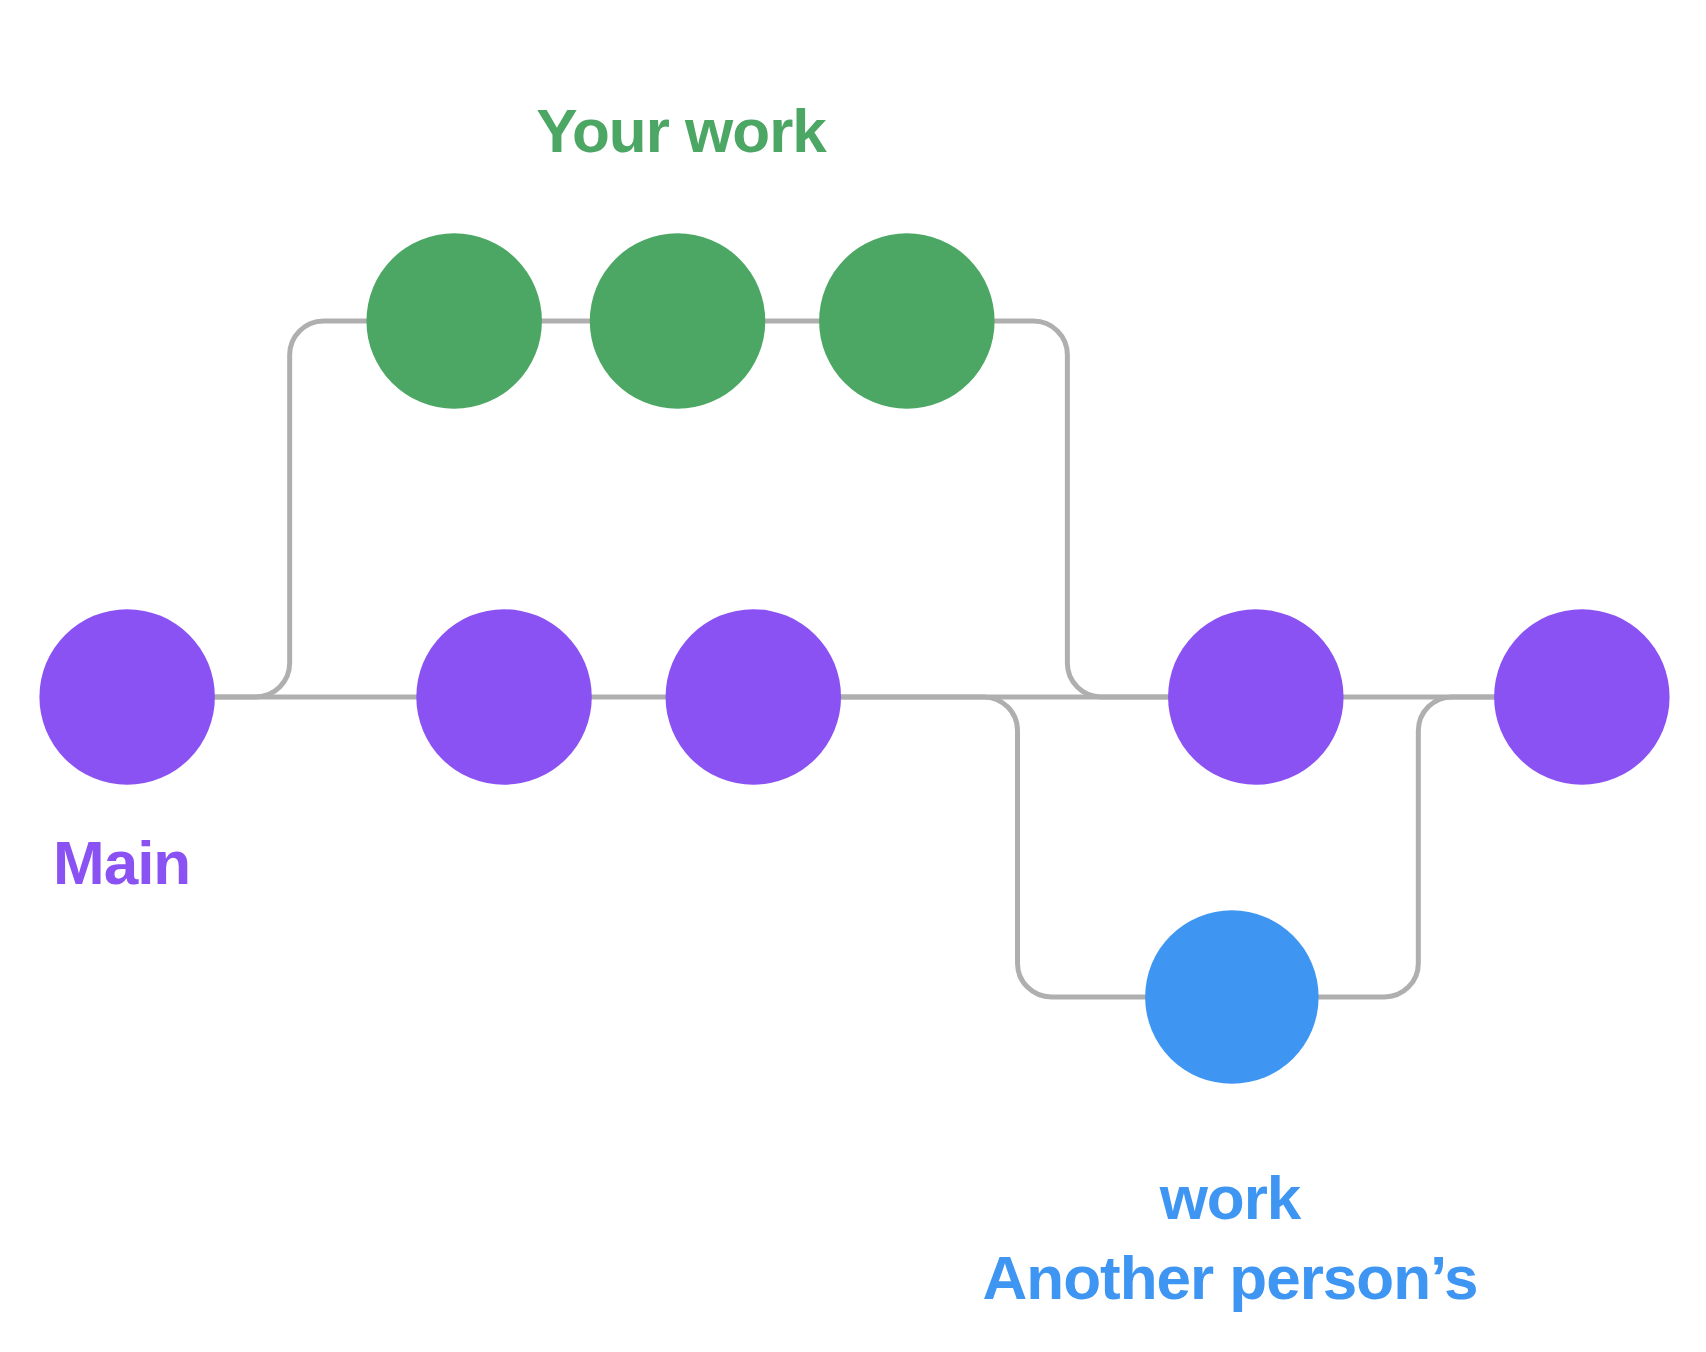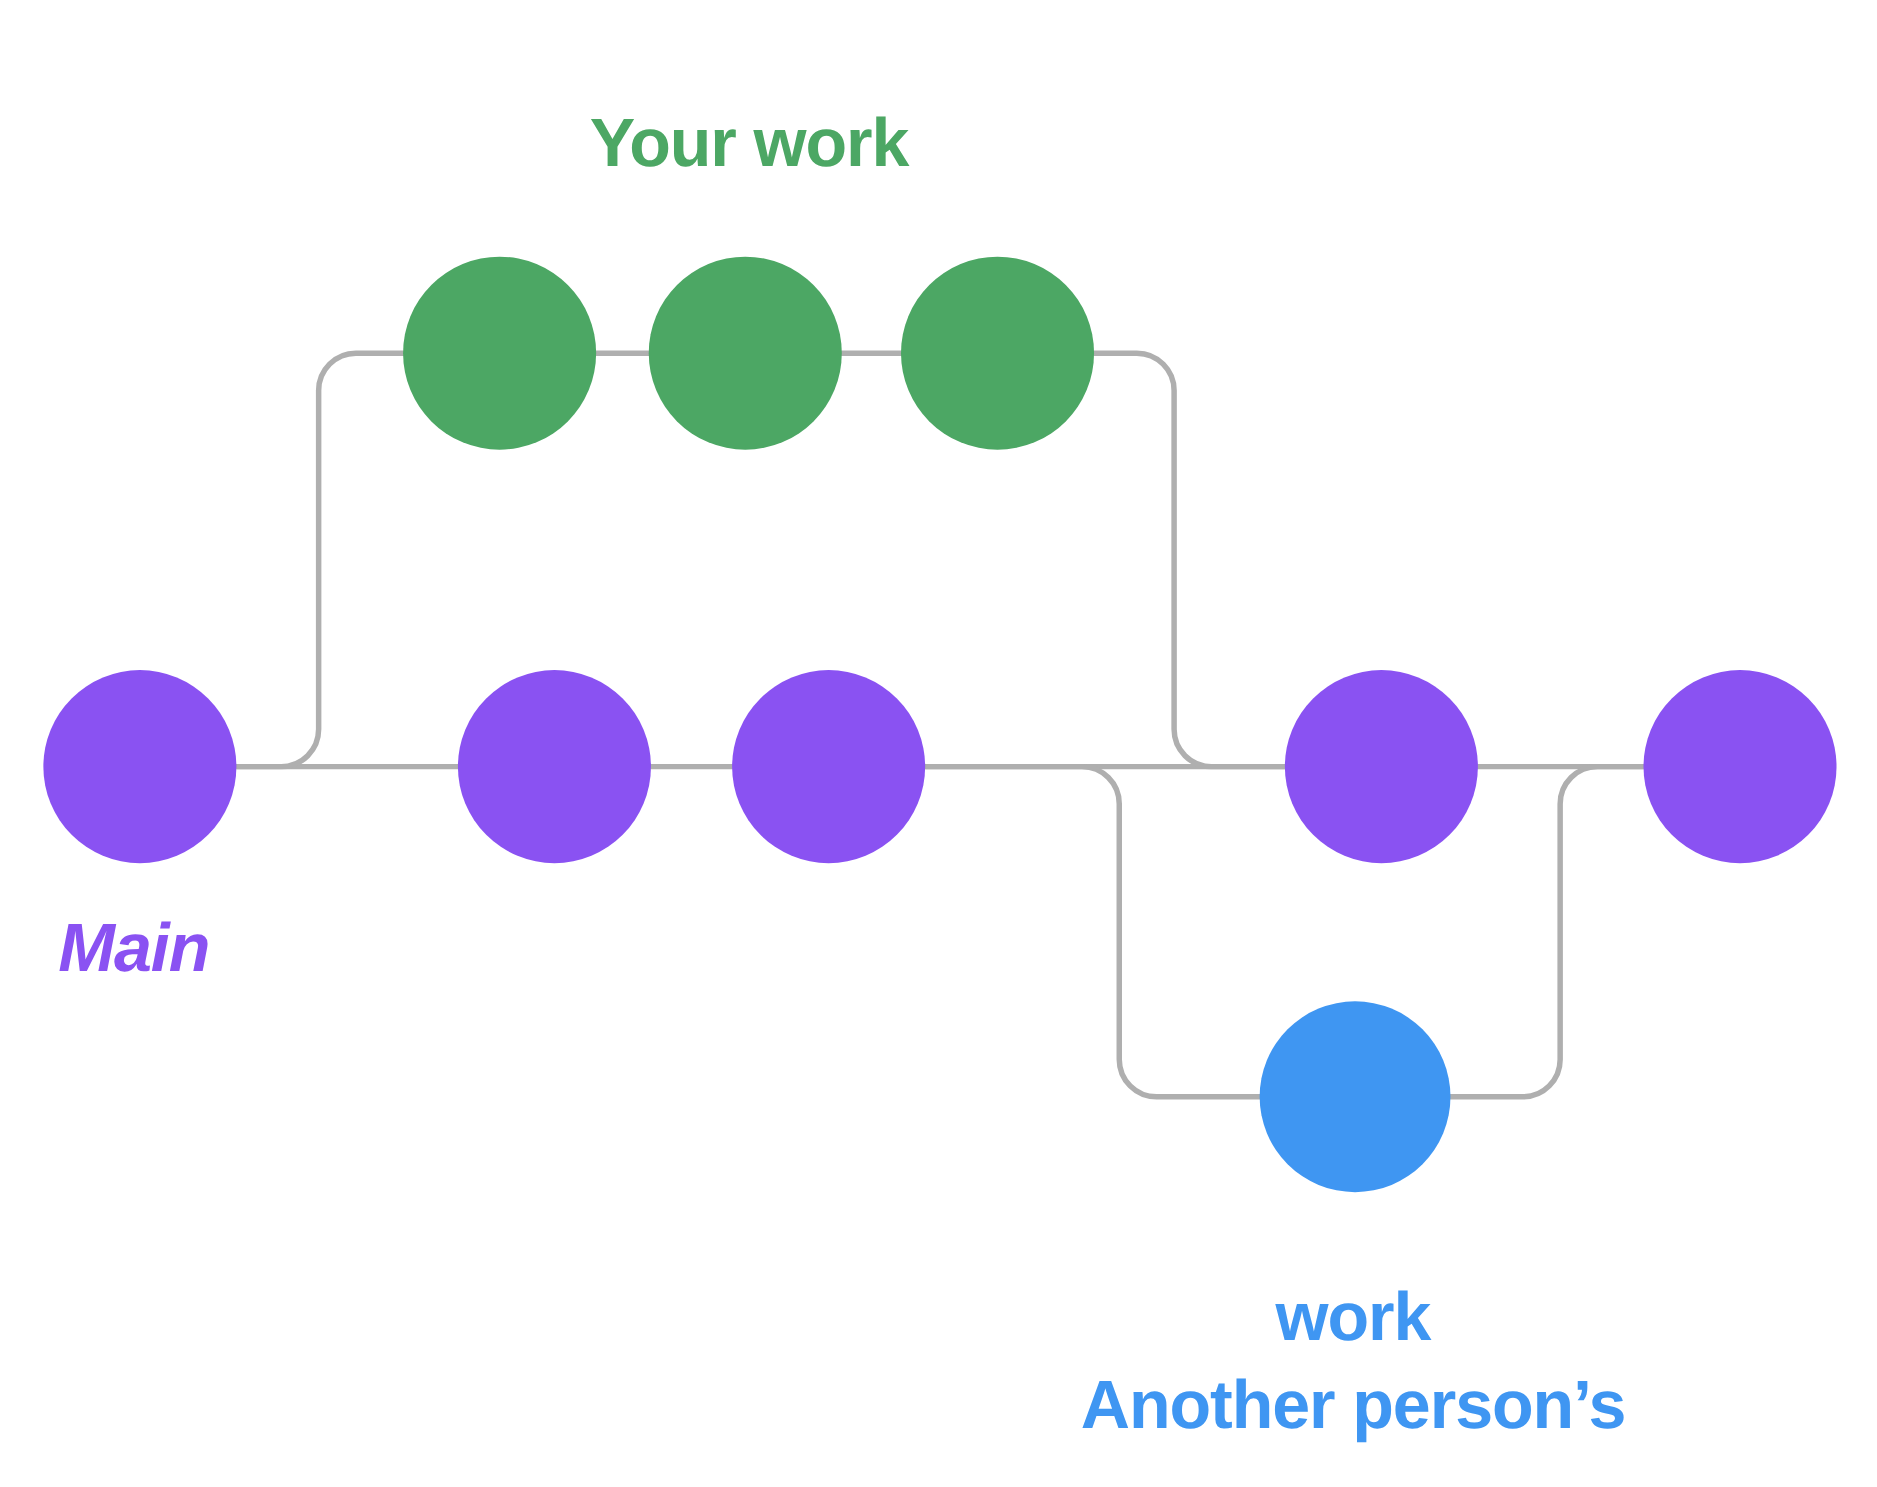--- a/index.html
+++ b/index.html
@@ -34,21 +34,20 @@
     white-space: nowrap;
   }
   .label-your-work {
     left: 681px;
     top: 100px;
     transform: translateX(-50%);
   }
   .label-main {
     left: 53px;
     top: 832px;
-    font-style: italic;
   }
   .label-another {
     left: 1230px;
     top: 1158px;
     transform: translateX(-50%);
     text-align: center;
     line-height: 1.29;
   }
 </style>
 </head>

